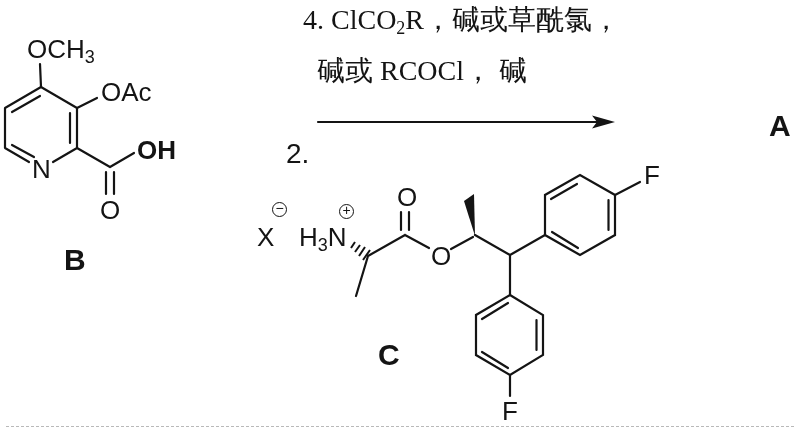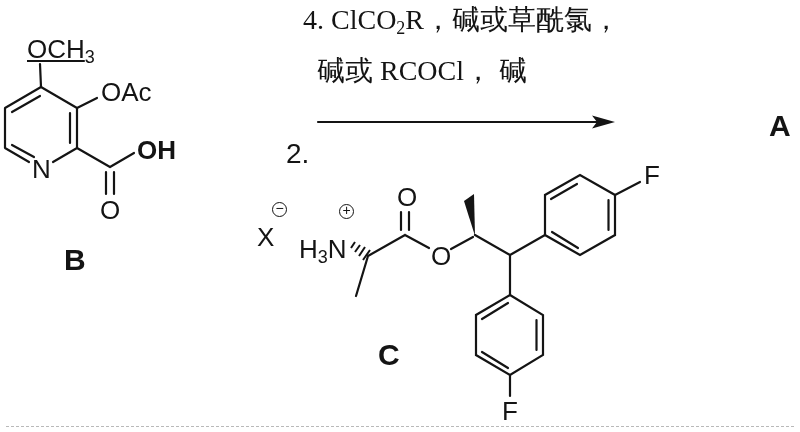--- a/index.html
+++ b/index.html
@@ -52,35 +52,35 @@
     <path class="bond" d="M545,235 L545,195 L580,175 L615,195 L615,235 L580,255 Z"></path>
     <path class="bond" d="M551,199 L577,184 M608.5,200 L608.5,230 M578,248 L552,232"></path>
     <path class="bond" d="M615,195 L640,182"></path>
 
     <path class="bond" d="M510,295 L543,315 L543,355 L510,375 L476,355 L476,315 Z"></path>
     <path class="bond" d="M482,319 L508,303 M536.5,320 L536.5,350 M508,368 L482,352"></path>
     <path class="bond" d="M510,375 L510,396"></path>
   </g>
 </svg>
 
-<span class="abs atom" style="left:27px;top:36px;text-decoration:underline;"><span>OCH</span><span class="sb">3</span></span>
+<span class="abs atom" style="left:27px;top:36px;"><span>OCH</span><span class="sb">3</span></span>
 <span class="abs atom" style="left:101px;top:79px;text-align:center;">OAc</span>
 <span class="abs atom" style="left:137px;top:137px;font-weight:bold;">OH</span>
 <span class="abs atom" style="left:100px;top:197px;">O</span>
 <span class="abs atom" style="left:32px;top:156px;">N</span>
 <span class="abs cmpd" style="left:64px;top:245px;">B</span>
 
 <span class="abs serif" style="left:303px;top:6px;"><span>4. ClCO</span><span class="sb">2</span><span>R，碱或草酰氯，</span></span>
 <span class="abs serif" style="left:317px;top:57px;">碱或 RCOCl，  碱</span>
 <span class="abs" style="left:286px;top:140px;font-size:28px;">2.</span>
 <span class="abs cmpd" style="left:769px;top:111px;">A</span>
 
 <span class="chg" style="left:272px;top:202px;"><span>−</span></span>
 <span class="abs atom" style="left:257px;top:224px;">X</span>
 <span class="chg" style="left:339px;top:204px;"><span>+</span></span>
-<span class="abs atom" style="left:299px;top:236px;"><span>H</span><span class="sb">3</span><span>N</span></span>
+<span class="abs atom" style="left:299px;top:224px;"><span>H</span><span class="sb">3</span><span>N</span></span>
 <span class="abs atom" style="left:397px;top:184px;">O</span>
 <span class="abs atom" style="left:431px;top:243px;">O</span>
 <span class="abs atom" style="left:644px;top:162px;">F</span>
 <span class="abs atom" style="left:502px;top:398px;">F</span>
 <span class="abs cmpd" style="left:378px;top:340px;">C</span>
 
 <div id="bottom-rule"></div>
 
 </body></html>

